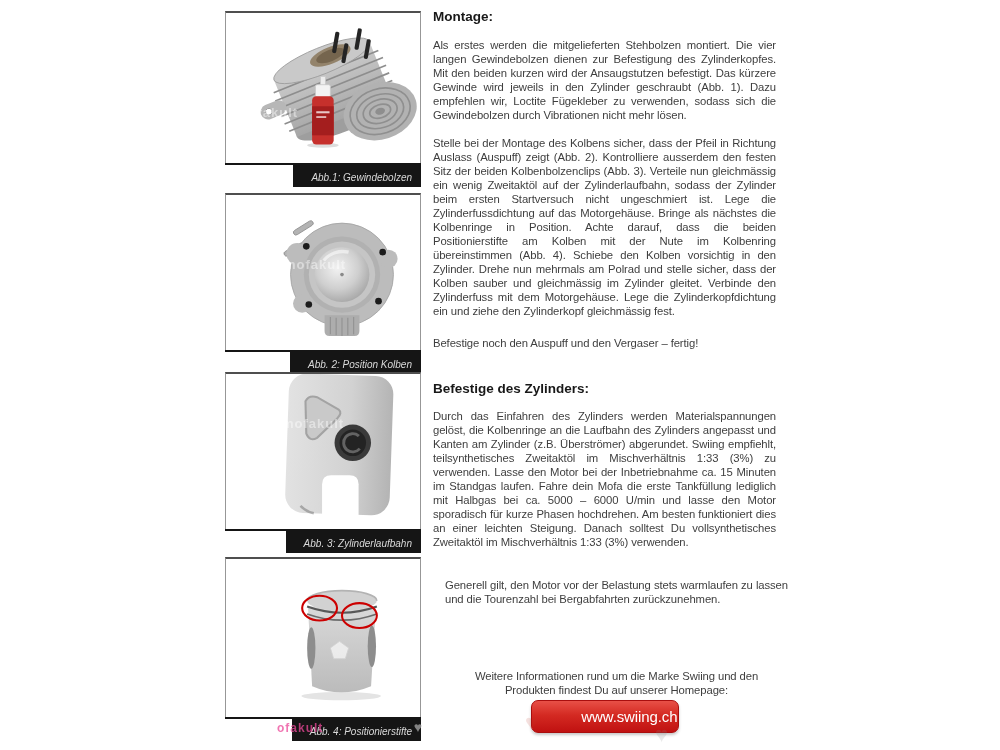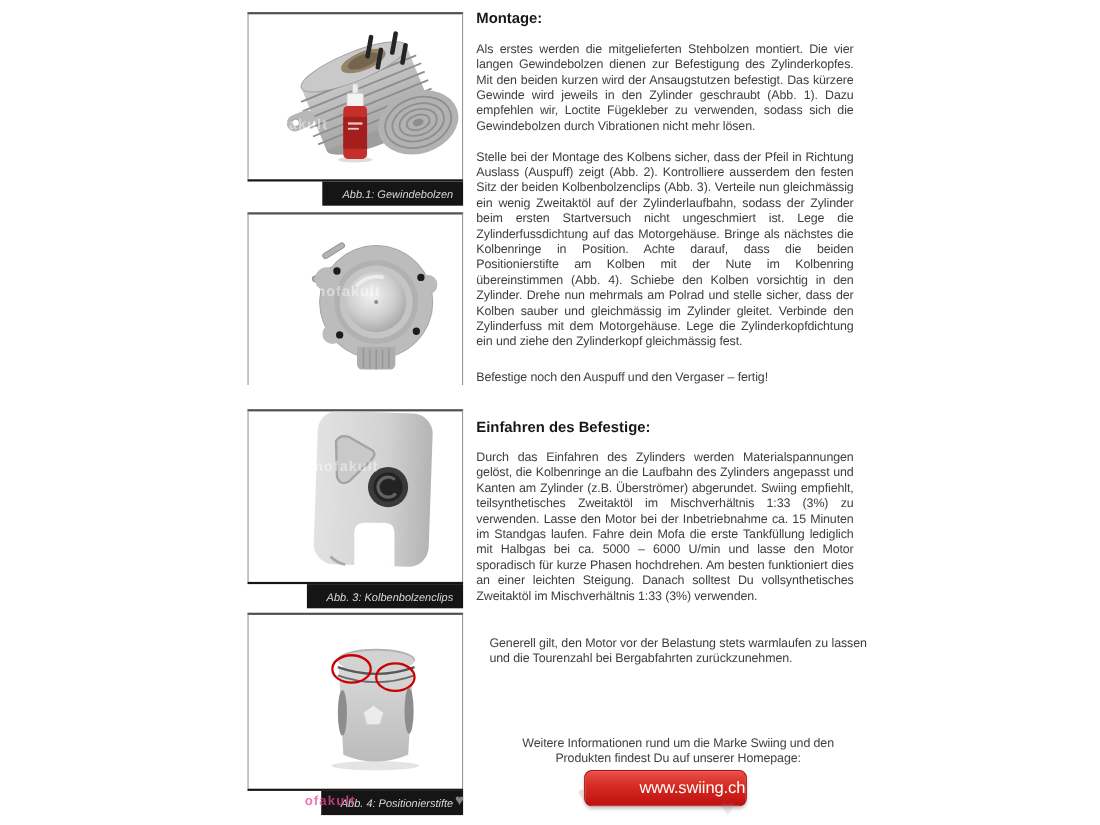--- a/index.html
+++ b/index.html
@@ -151,20 +151,23 @@
             <line x1="86" y1="130" x2="86" y2="151"></line>
               <line x1="93" y1="131" x2="93" y2="152"></line>
             <line x1="100" y1="131" x2="100" y2="153"></line>
               <line x1="107" y1="131" x2="107" y2="152"></line>
             <line x1="114" y1="130" x2="114" y2="151"></line>
           </g>
         </g>
       </svg>
       <span class="wm wm-light" style="left:58px;top:62px;">mofakult</span>
     </div>
+    <div class="fig-cap-row">
+      <span class="fig-cap">Abb. 2: Position Kolben</span>
+    </div>
   </figure>
 
   <figure class="fig" style="top:372px;margin:0;">
     <div class="fig-img" style="height:155px;">
       <svg viewBox="0 0 194 153">
         <defs>
           <linearGradient id="g3" x1="0" y1="0" x2="1" y2="0">
             <stop offset="0" stop-color="#e2e2e2"></stop>
               <stop offset=".6" stop-color="#d2d2d2"></stop>
             <stop offset="1" stop-color="#b4b4b4"></stop>
@@ -180,21 +183,21 @@
           <circle cx="113" cy="66" r="16" fill="#232323"></circle>
           <circle cx="113" cy="66" r="11" fill="none" stroke="#636363" stroke-width="3.5" stroke-dasharray="52 17" transform="rotate(40 113 66)"></circle>
         </g>
 
         <path d="M76,153 V116 q0,-11 11,-11 h22 q11,0 11,11 v37 z" fill="#ffffff"></path>
         <path d="M50,142 q7,7 16,9" stroke="#6f6f6f" stroke-width="3" fill="none" opacity=".5"></path>
       </svg>
       <span class="wm wm-light" style="left:56px;top:42px;">mofakult</span>
     </div>
     <div class="fig-cap-row">
-      <span class="fig-cap">Abb. 3: Kolbenbolzenclips</span>
+      <span class="fig-cap">Abb. 3: Zylinderlaufbahn</span>
     </div>
   </figure>
 
   <figure class="fig" style="top:557px;margin:0;">
     <div class="fig-img" style="height:158px;">
       <svg viewBox="0 0 194 156">
         <defs>
           <linearGradient id="g4" x1="0" y1="0" x2="0" y2="1">
             <stop offset="0" stop-color="#d9d9d9"></stop>
               <stop offset="1" stop-color="#bbbbbb"></stop>
@@ -233,21 +236,21 @@
         <h3>Montage:</h3>
       </div>
 
     <p class="blk" style="top:38px;margin:0;">Als erstes werden die mitgelieferten Stehbolzen montiert. Die vier langen Gewindebolzen dienen zur Befestigung des Zylinderkopfes. Mit den beiden kurzen wird der Ansaugstutzen befestigt. Das kürzere Gewinde wird jeweils in den Zylinder geschraubt (Abb. 1). Dazu empfehlen wir, Loctite Fügekleber zu verwenden, sodass sich die Gewindebolzen durch Vibrationen nicht mehr lösen.</p>
 
     <p class="blk" style="top:136px;margin:0;">Stelle bei der Montage des Kolbens sicher, dass der Pfeil in Richtung Auslass (Auspuff) zeigt (Abb. 2). Kontrolliere ausserdem den festen Sitz der beiden Kolbenbolzenclips (Abb. 3). Verteile nun gleichmässig ein wenig Zweitaktöl auf der Zylinderlaufbahn, sodass der Zylinder beim ersten Startversuch nicht ungeschmiert ist. Lege die Zylinderfussdichtung auf das Motorgehäuse. Bringe als nächstes die Kolbenringe in Position. Achte darauf, dass die beiden Positionierstifte am Kolben mit der Nute im Kolbenring übereinstimmen (Abb. 4). Schiebe den Kolben vorsichtig in den Zylinder. Drehe nun mehrmals am Polrad und stelle sicher, dass der Kolben sauber und gleichmässig im Zylinder gleitet. Verbinde den Zylinderfuss mit dem Motorgehäuse. Lege die Zylinderkopfdichtung ein und ziehe den Zylinderkopf gleichmässig fest.</p>
 
     <p class="blk" style="top:336px;margin:0;">Befestige noch den Auspuff und den Vergaser – fertig!</p>
 
     <div class="blk" style="top:381px;">
-        <h3>Einfahren des Befestige:</h3>
+        <h3>Befestige des Zylinders:</h3>
       </div>
 
     <p class="blk" style="top:409px;margin:0;">Durch das Einfahren des Zylinders werden Materialspannungen gelöst, die Kolbenringe an die Laufbahn des Zylinders angepasst und Kanten am Zylinder (z.B. Überströmer) abgerundet. Swiing empfiehlt, teilsynthetisches Zweitaktöl im Mischverhältnis 1:33 (3%) zu verwenden. Lasse den Motor bei der Inbetriebnahme ca. 15 Minuten im Standgas laufen. Fahre dein Mofa die erste Tankfüllung lediglich mit Halbgas bei ca. 5000 – 6000 U/min und lasse den Motor sporadisch für kurze Phasen hochdrehen. Am besten funktioniert dies an einer leichten Steigung. Danach solltest Du vollsynthetisches Zweitaktöl im Mischverhältnis 1:33 (3%) verwenden.</p>
 
     <p class="blk" style="top:566px;margin:12px;">Generell gilt, den Motor vor der Belastung stets warmlaufen zu lassen und die Tourenzahl bei Bergabfahrten zurückzunehmen.</p>
 
 
     <p class="blk center" style="top:657px;margin:12px;padding:0 14px;width:315px;">Weitere Informationen rund um die Marke Swiing und den Produkten findest Du auf unserer Homepage:</p>
 
     <div class="btn-wrap">

